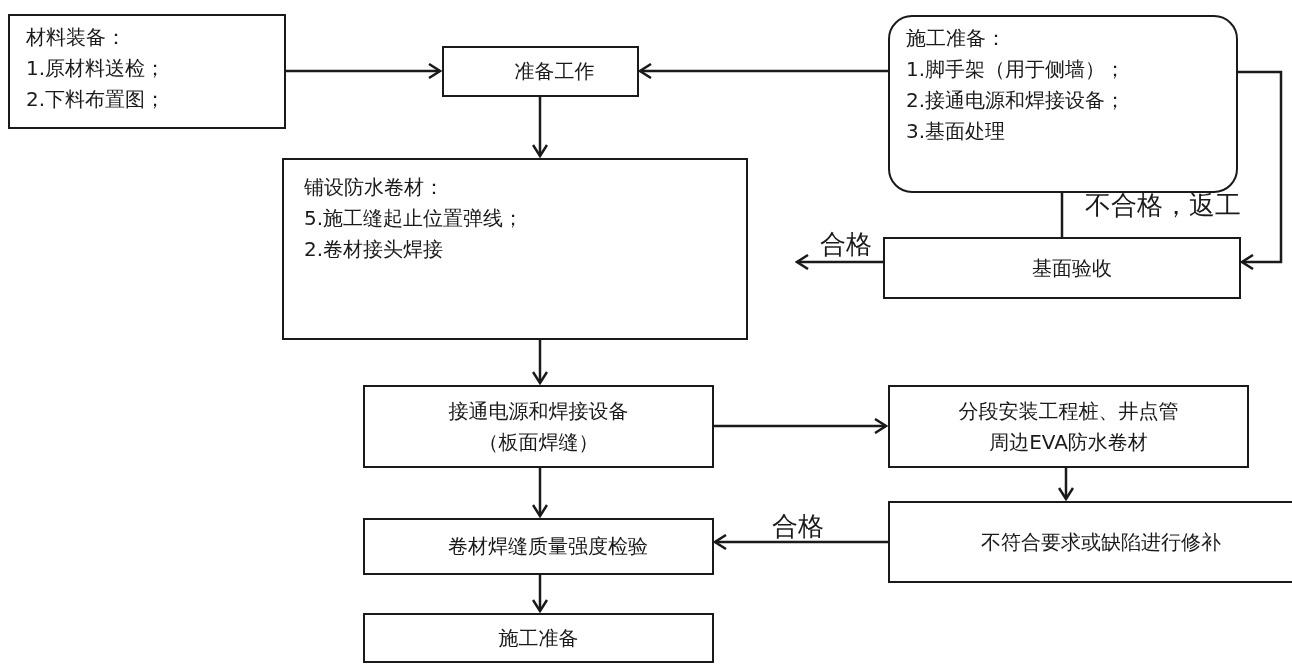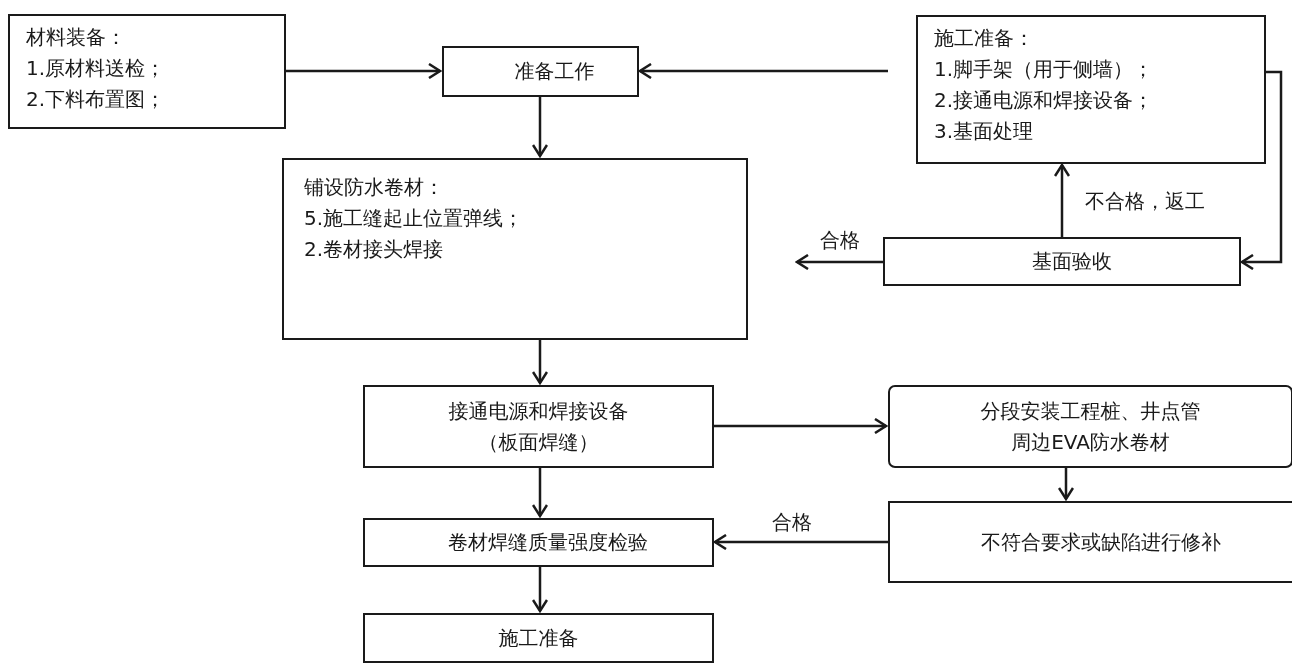--- a/index.html
+++ b/index.html
@@ -4,21 +4,21 @@
   <style>
     html, body { margin: 0; padding: 0; background: #ffffff; }
     body { width: 1292px; height: 672px; position: relative; overflow: hidden;
            font-family: "DejaVu Sans", "Liberation Sans", sans-serif; color: #1a1a1a; }
     .box { position: absolute; box-sizing: border-box; border: 2.5px solid #1a1a1a;
            background: #fff; font-size: 20px; line-height: 31px; }
     .box.left { padding: 6px 0 0 16px; text-align: left; }
     .box.center { display: flex; flex-direction: column; justify-content: center;
                   align-items: center; text-align: center; }
     .line { display: block; white-space: nowrap; }
-    .label { position: absolute; font-size: 20px; white-space: nowrap; }
+    .label { position: absolute; font-size: 26px; white-space: nowrap; }
     svg.connectors { position: absolute; left: 0; top: 0; }
   </style>
 </head>
 <body>
 
 <svg class="connectors" width="1292" height="672">
   <defs>
     <marker id="arrow" markerWidth="14" markerHeight="16" refX="12" refY="8" orient="auto" markerUnits="userSpaceOnUse">
       <path d="M1,1 L12,8 L1,15" fill="none" stroke="#1a1a1a" stroke-width="2.5"></path>
     </marker>
@@ -54,48 +54,48 @@
 <div class="box left" style="left:8px; top:14px; width:278px; height:115px;">
   <span class="line">材料装备：</span>
   <span class="line">1.原材料送检；</span>
   <span class="line">2.下料布置图；</span>
 </div>
 
 <div class="box center" style="left:442px; top:46px; width:197px; height:51px;padding-left:28px;">
   <span class="line">准备工作</span>
 </div>
 
-<div class="box left" style="left:916px; top:15px; width:350px; height:149px;">
+<div class="box left" style="left:888px; top:15px; width:350px; height:178px;border-radius:24px;">
   <span class="line">施工准备：</span>
   <span class="line">1.脚手架（用于侧墙）；</span>
   <span class="line">2.接通电源和焊接设备；</span>
   <span class="line">3.基面处理</span>
 </div>
 
 <div class="box left" style="left:282px; top:158px; width:466px; height:182px; padding-top:12px; padding-left:20px;">
   <span class="line">铺设防水卷材：</span>
   <span class="line">5.施工缝起止位置弹线；</span>
   <span class="line">2.卷材接头焊接</span>
 </div>
 
-<div class="box center" style="left:883px; top:237px; width:358px; height:49px;padding-left:20px;">
+<div class="box center" style="left:883px; top:237px; width:358px; height:62px;padding-left:20px;">
   <span class="line">基面验收</span>
 </div>
 
 <div class="box center" style="left:363px; top:385px; width:351px; height:83px;">
   <span class="line">接通电源和焊接设备</span>
   <span class="line">（板面焊缝）</span>
 </div>
 
-<div class="box center" style="left:888px; top:385px; width:405px; height:83px;border-radius:7px;">
+<div class="box center" style="left:888px; top:385px; width:361px; height:83px;">
   <span class="line">分段安装工程桩、井点管</span>
   <span class="line">周边EVA防水卷材</span>
 </div>
 
-<div class="box center" style="left:363px; top:518px; width:351px; height:49px;padding-left:19px;">
+<div class="box center" style="left:363px; top:518px; width:351px; height:57px;padding-left:19px;">
   <span class="line">卷材焊缝质量强度检验</span>
 </div>
 
 <div class="box center" style="left:888px; top:501px; width:426px; height:82px;">
   <span class="line">不符合要求或缺陷进行修补</span>
 </div>
 
 <div class="box center" style="left:363px; top:613px; width:351px; height:50px;">
   <span class="line">施工准备</span>
 </div>

